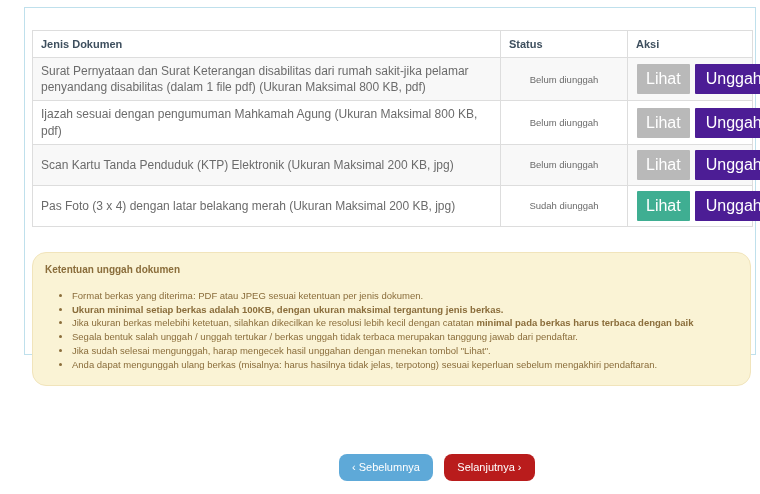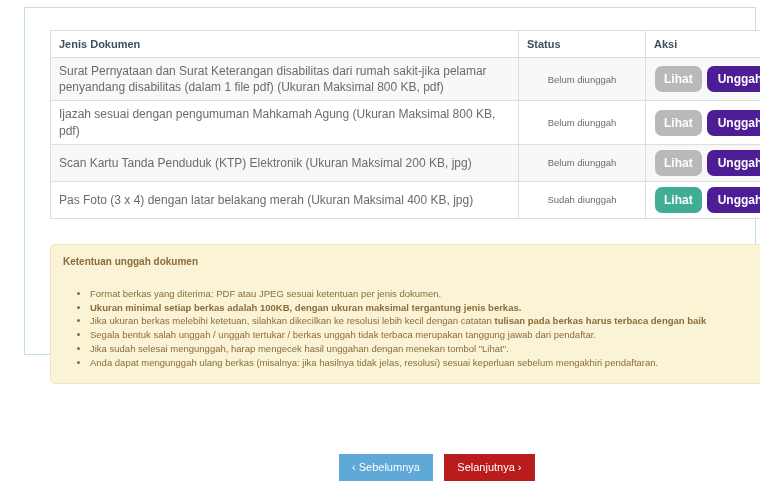--- a/index.html
+++ b/index.html
@@ -9,66 +9,65 @@
     background:#ffffff;
     font-family:"Liberation Sans","DejaVu Sans",sans-serif;
     color:#666;
     overflow:hidden;
   }
   .panel {
     position:absolute; left:24px; top:7px;
     width:732px; height:348px;
     background:#fff;
     border:1px solid #bfe0ec;
-    padding:22px 7px 0 25px;
+    padding:22px 7px 0 7px;
   }
   table.docs {
     width:720px; border-collapse:collapse; table-layout:fixed;
   }
   table.docs th, table.docs td { border:1px solid #ddd; vertical-align:middle; }
   table.docs th {
     color:#3e4f5e; font-size:11px; font-weight:bold; text-align:left;
     padding:7px 8px; background:#fff;
   }
   th.col-doc { width:468px; }
   th.col-status { width:127px; }
   th.col-aksi { width:125px; }
   td.doc-cell { font-size:12px; line-height:1.35; color:#6b6b6b; padding:5px 8px; }
   td.status-cell { font-size:9.5px; color:#6b6b6b; padding:5px 8px;text-align:center; }
   td.aksi-cell { padding:5px 9px; white-space:nowrap; }
   tbody tr:nth-child(odd) td { background:#f8f8f8; }
   tbody tr:nth-child(even) td { background:#ffffff; }
   .btn {
-    display:inline-block; border:none; border-radius:7px;
-    color:#fff; font-size:12px; line-height:1;
+    display:inline-block; border:none; border-radius:1px;
+    color:#fff; font-size:16px; line-height:1;
     padding:7px 9px; cursor:pointer;
     font-family:inherit;
-    font-weight:bold;
   }
   .btn-view-disabled { background:#b9b9b9; }
   .btn-view-success { background:#3fae92; }
   .btn-upload { background:#4c1d95; margin-left:5px; padding:7px 11px; }
   .note {
     margin-top:25px;
     width:719px;
     background:#faf3d5;
     border:1px solid #f1e4bb;
-    border-radius:5px;
+    border-radius:14px;
     padding:11px 12px 13px 12px;
     color:#8a6d3b;
   }
   .note-title { font-size:10px; font-weight:bold; }
   .note ul {
-    margin:20px 0 0 0; padding-left:27px;
+    margin:14px 0 0 0; padding-left:27px;
     font-size:9.5px; line-height:1.4;
   }
   .note li { margin:0.5px 0; }
   .nav-row { position:absolute; left:339px; top:454px; white-space:nowrap; }
   .nav-btn {
-    display:inline-block; border:none; border-radius:0;
+    display:inline-block; border:none; border-radius:8px;
     color:#fff; font-size:11px; line-height:1;
     padding:8px 13px; cursor:pointer;
     font-family:inherit;
   }
   .nav-prev { background:#5ea9d8; }
   .nav-next { background:#b91c1c; margin-left:7px; }
 </style>
 </head>
 <body>
 
@@ -92,36 +91,36 @@
           <td class="doc-cell">Ijazah sesuai dengan pengumuman Mahkamah Agung (Ukuran Maksimal 800 KB, pdf)</td>
           <td class="status-cell">Belum diunggah</td>
           <td class="aksi-cell"><button class="btn btn-view-disabled">Lihat</button><button class="btn btn-upload">Unggah</button></td>
         </tr>
         <tr>
           <td class="doc-cell">Scan Kartu Tanda Penduduk (KTP) Elektronik (Ukuran Maksimal 200 KB, jpg)</td>
           <td class="status-cell">Belum diunggah</td>
           <td class="aksi-cell"><button class="btn btn-view-disabled">Lihat</button><button class="btn btn-upload">Unggah</button></td>
         </tr>
         <tr>
-          <td class="doc-cell">Pas Foto (3 x 4) dengan latar belakang merah (Ukuran Maksimal 400 KB, jpg)</td>
+          <td class="doc-cell">Pas Foto (3 x 4) dengan latar belakang merah (Ukuran Maksimal 200 KB, jpg)</td>
           <td class="status-cell">Sudah diunggah</td>
           <td class="aksi-cell"><button class="btn btn-view-success">Lihat</button><button class="btn btn-upload">Unggah</button></td>
         </tr>
       </tbody>
   </table>
 
   <div class="note">
     <div class="note-title">Ketentuan unggah dokumen</div>
     <ul id="note-items">
         <li><span>Format berkas yang diterima: PDF atau JPEG sesuai ketentuan per jenis dokumen.</span></li>
         <li><b>Ukuran minimal setiap berkas adalah 100KB, dengan ukuran maksimal tergantung jenis berkas.</b></li>
-        <li><span>Jika ukuran berkas melebihi ketetuan, silahkan dikecilkan ke resolusi lebih kecil dengan catatan </span><b>tulisan pada berkas harus terbaca dengan baik</b></li>
+        <li><span>Jika ukuran berkas melebihi ketetuan, silahkan dikecilkan ke resolusi lebih kecil dengan catatan </span><b>minimal pada berkas harus terbaca dengan baik</b></li>
         <li><span>Segala bentuk salah unggah / unggah tertukar / berkas unggah tidak terbaca merupakan tanggung jawab dari pendaftar.</span></li>
         <li><span>Jika sudah selesai mengunggah, harap mengecek hasil unggahan dengan menekan tombol "Lihat".</span></li>
-        <li><span>Anda dapat mengunggah ulang berkas (misalnya: jika hasilnya tidak jelas, resolusi) sesuai keperluan sebelum mengakhiri pendaftaran.</span></li>
+        <li><span>Anda dapat mengunggah ulang berkas (misalnya: harus hasilnya tidak jelas, terpotong) sesuai keperluan sebelum mengakhiri pendaftaran.</span></li>
       </ul>
   </div>
 
 </div>
 
 <div class="nav-row">
   <button class="nav-btn nav-prev">‹ Sebelumnya</button>
   <button class="nav-btn nav-next">Selanjutnya ›</button>
 </div>
 

